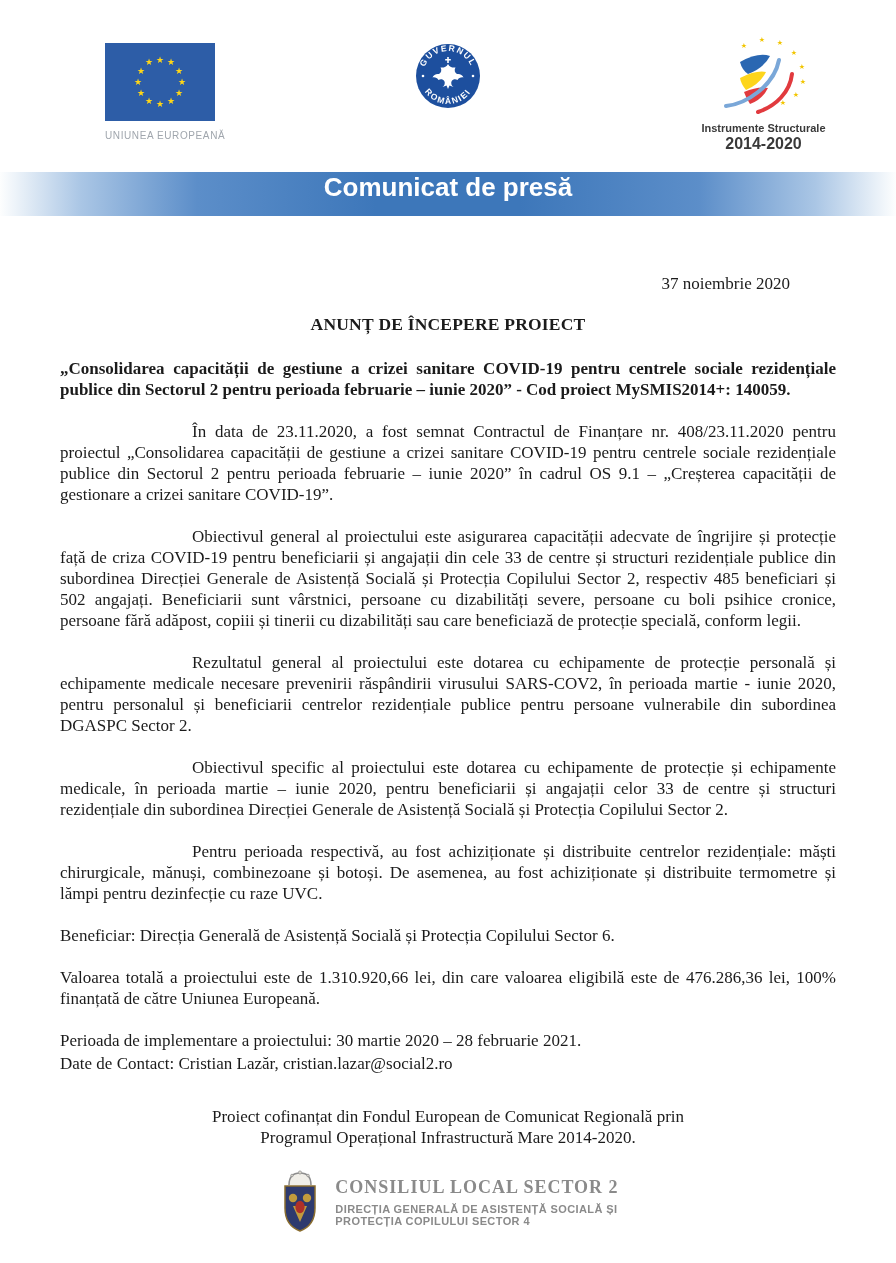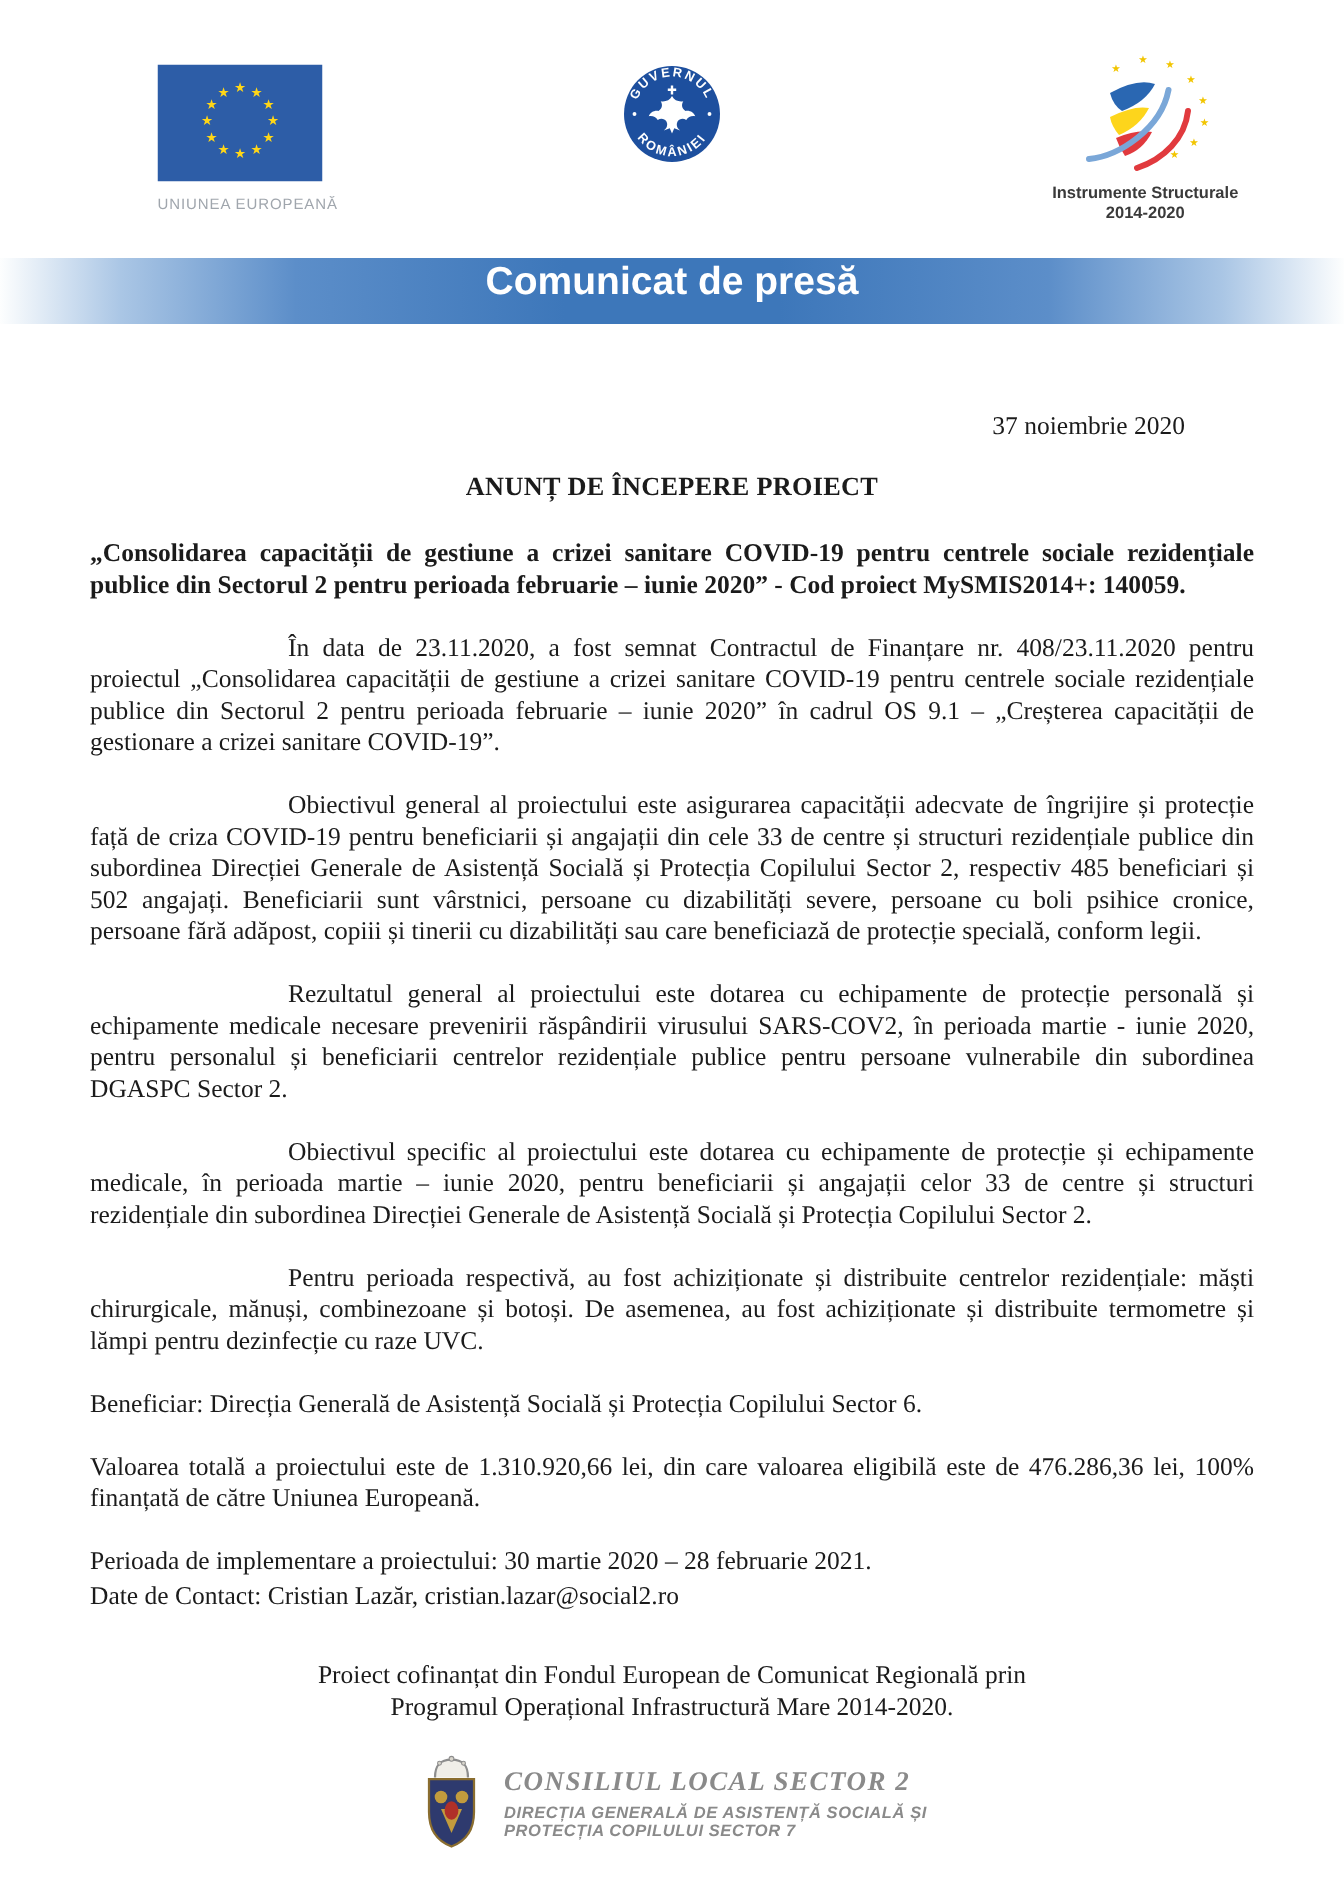--- a/index.html
+++ b/index.html
@@ -6,37 +6,37 @@
   .page{position:relative;width:896px;height:1263px;background:#ffffff;overflow:hidden;
         font-family:"Liberation Serif",serif;}
   
   .logos{position:relative;height:172px;}
   .eu-block{position:absolute;left:105px;top:43px;width:110px;text-align:center;}
   .eu-label{margin-top:5px;font-family:"Liberation Sans",sans-serif;font-size:10px;
             color:#a0a6ad;letter-spacing:.6px;white-space:nowrap;}
   .gov-block{position:absolute;left:414px;top:42px;}
   .is-block{position:absolute;left:686px;top:34px;width:155px;text-align:center;}
   .is-label1{font-family:"Liberation Sans",sans-serif;font-weight:bold;font-size:11px;color:#3a3a3a;}
-  .is-label2{font-family:"Liberation Sans",sans-serif;font-weight:bold;font-size:11px;color:#3a3a3a;margin-top:1px;}
+  .is-label2{font-family:"Liberation Sans",sans-serif;font-weight:bold;font-size:16px;color:#3a3a3a;margin-top:1px;}
   
   .banner{height:44px;display:flex;align-items:flex-start;justify-content:center;
           background:linear-gradient(90deg,#fdfefe 0%,#aac6e5 9%,#5c8ec9 22%,#3d77ba 42%,
                      #3d77ba 58%,#5c8ec9 78%,#aac6e5 91%,#fdfefe 100%);}
   .banner span{font-family:"Liberation Sans",sans-serif;font-weight:bold;font-size:26px;color:#ffffff;}
   
   .doc{padding:0 60px;font-size:17px;line-height:21px;color:#1b1b1b;text-align:justify;}
   .date{margin-top:57px;text-align:right;padding-right:46px;}
   .title{margin:20px 0 0;text-align:center;font-size:17.5px;font-weight:bold;letter-spacing:.2px;}
   .lead{margin:23px 0 0;font-weight:bold;}
   p.body{margin:21px 0 0;}
   p.indent{text-indent:132px;}
   p.tight{margin-top:2px;}
   .cofinance{margin-top:32px;text-align:center;}
   
-  .footer-brand{margin-top:22px;display:flex;justify-content:center;align-items:flex-start;gap:12px;font-style:italic;}
+  .footer-brand{margin-top:22px;display:flex;justify-content:center;align-items:flex-start;gap:12px;}
   .fb-text{text-align:left;}
   .council{font-family:"Liberation Serif",serif;font-weight:bold;font-size:18px;color:#8a8a8a;
            letter-spacing:1px;margin-top:7px;}
   .dept{font-family:"Liberation Sans",sans-serif;font-weight:bold;font-size:11px;color:#8a8a8a;
         letter-spacing:.4px;line-height:12px;margin-top:5px;}
 </style>
 </head>
 <body>
 
 <div class="page">
@@ -138,18 +138,18 @@
         <path d="M8 16 H38 V38 C38 52 31 58 23 61 C15 58 8 52 8 38 Z" fill="#2e3a6e" stroke="#8a6d2f" stroke-width="1.5"></path>
         <circle cx="16" cy="28" r="4.2" fill="#c29b3d"></circle>
         <circle cx="30" cy="28" r="4.2" fill="#c29b3d"></circle>
         <path d="M16 36 L30 36 L23 52 Z" fill="#c29b3d"></path>
         <ellipse cx="23" cy="37" rx="4.6" ry="6.2" fill="#b03028"></ellipse>
       </svg>
       <div class="fb-text">
         <div class="council">CONSILIUL LOCAL SECTOR 2</div>
         <div class="dept">
           <div>DIRECȚIA GENERALĂ DE ASISTENȚĂ SOCIALĂ ȘI</div>
-          <div>PROTECȚIA COPILULUI SECTOR 7</div>
+          <div>PROTECȚIA COPILULUI SECTOR 4</div>
         </div>
       </div>
     </div>
   </main>
 </div>
 
 </body></html>

